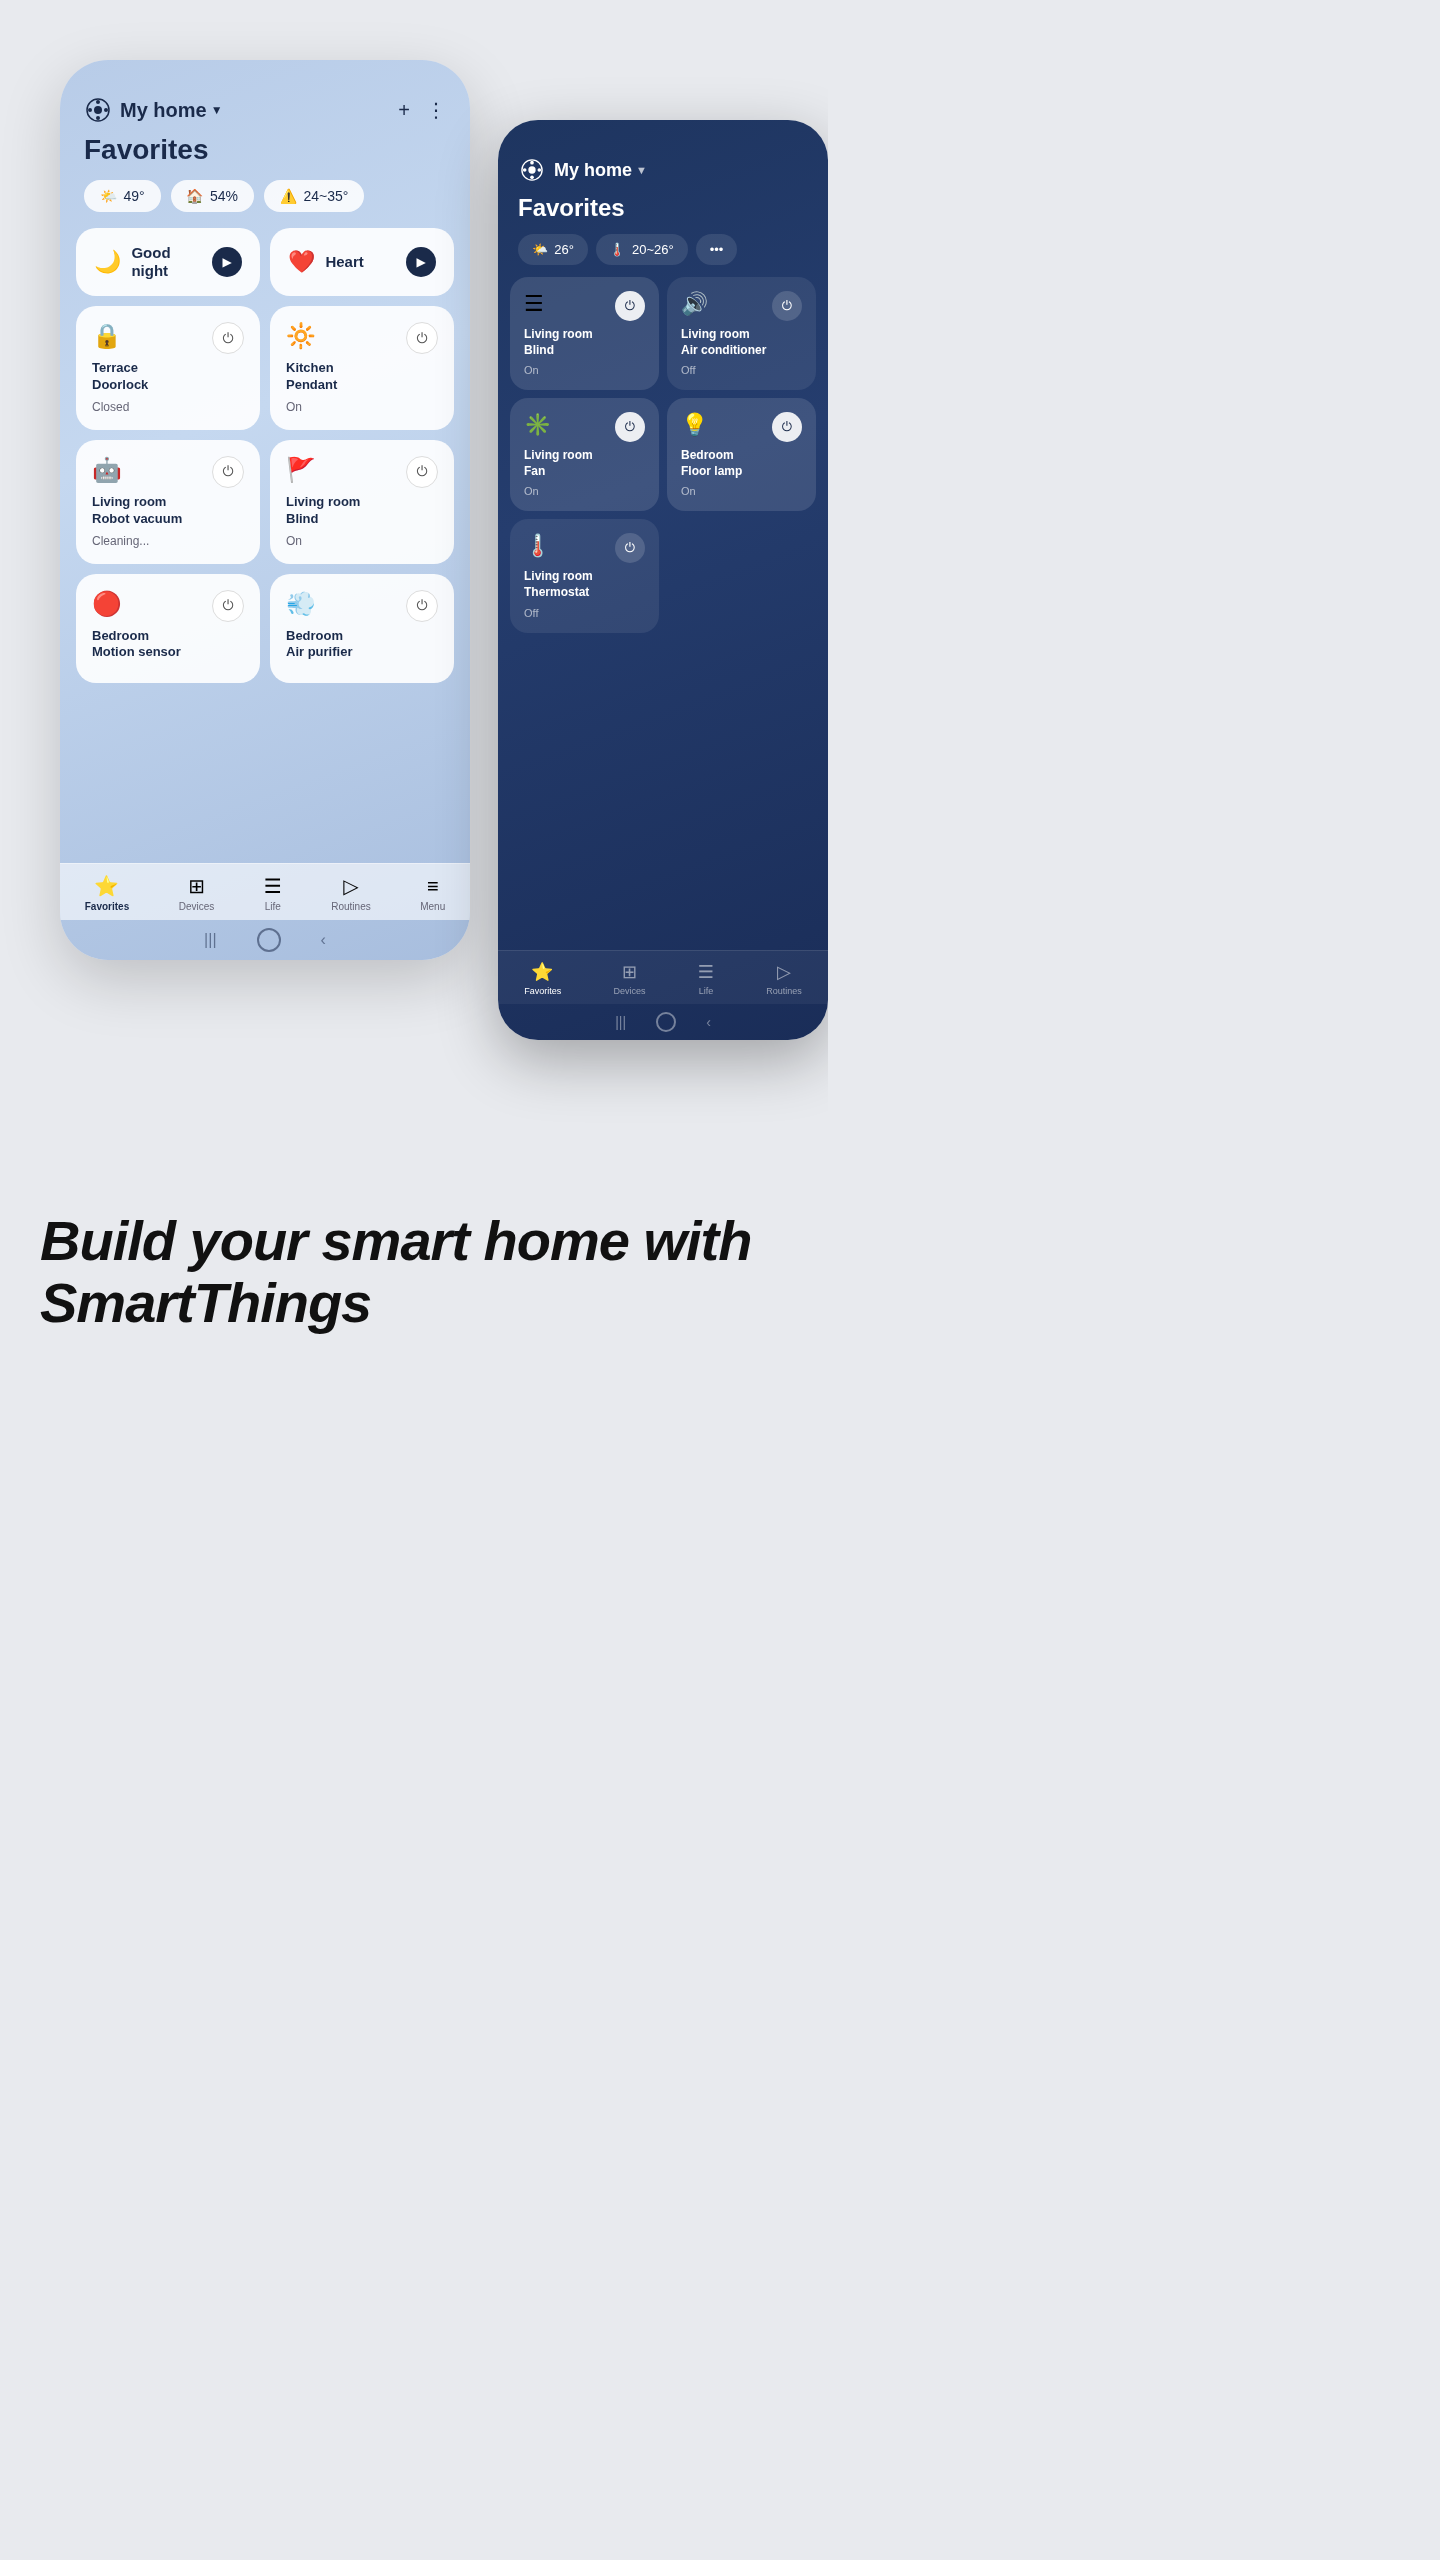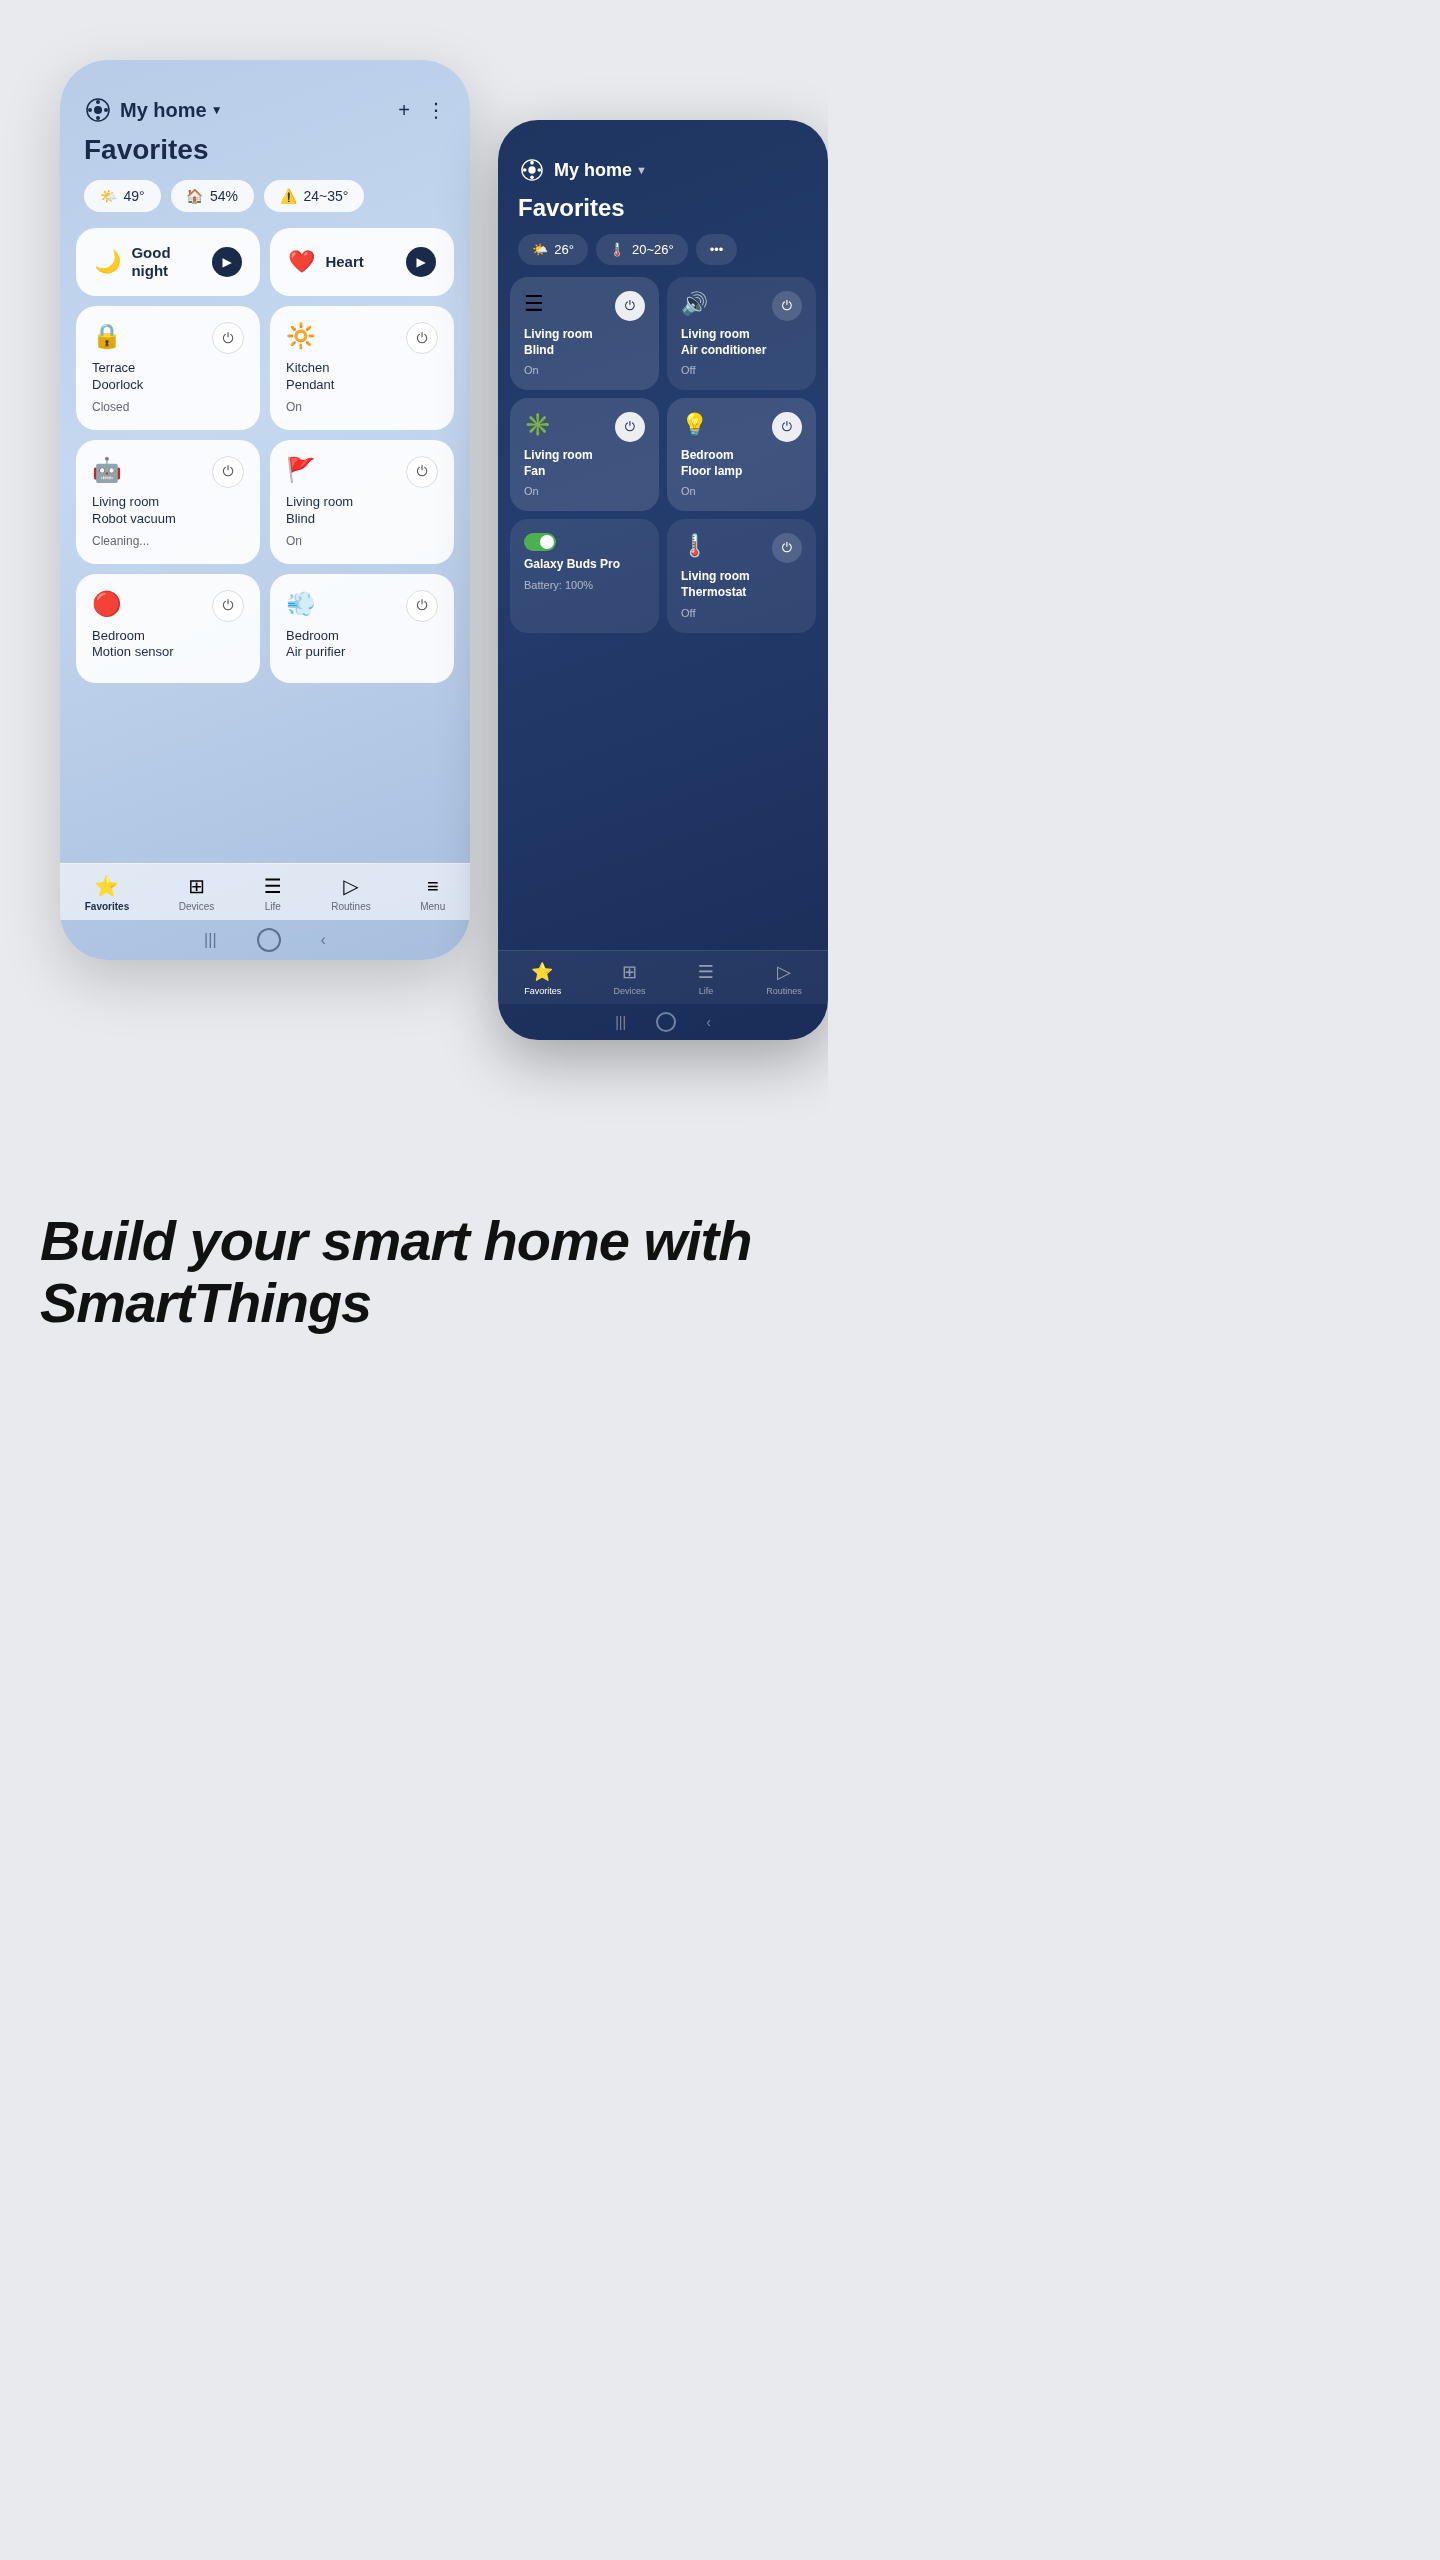--- a/index.html
+++ b/index.html
@@ -203,21 +203,21 @@
       border: 1.5px solid #ddd;
       display: flex;
       align-items: center;
       justify-content: center;
       font-size: 14px;
       color: #555;
       cursor: pointer;
     }
     .device-name-light {
       font-size: 13px;
-      font-weight: 400;
+      font-weight: 700;
       color: #1a2a4a;
       line-height: 1.3;
     }
     .device-status-light {
       font-size: 12px;
       color: #667;
     }
 
     
     .bottom-nav-light {
@@ -686,27 +686,20 @@
 
         <div class="device-card-dark active">
           <div class="device-card-dark-top">
             <span class="device-icon-dark">💡</span>
             <div class="power-btn-dark on">⏻</div>
           </div>
           <div class="device-name-dark">Bedroom<br>Floor lamp</div>
           <div class="device-status-dark">On</div>
         </div>
 
-        <div class="device-card-dark">
-          <div class="device-card-dark-top">
-            <div class="toggle-sm"></div>
-          </div>
-          <div class="device-name-dark">Galaxy Buds Pro</div>
-          <div class="device-status-dark">Battery: 100%</div>
-        </div>
 
         <div class="device-card-dark">
           <div class="device-card-dark-top">
             <span class="device-icon-dark">🌡️</span>
             <div class="power-btn-dark">⏻</div>
           </div>
           <div class="device-name-dark">Living room<br>Thermostat</div>
           <div class="device-status-dark">Off</div>
         </div>
 

